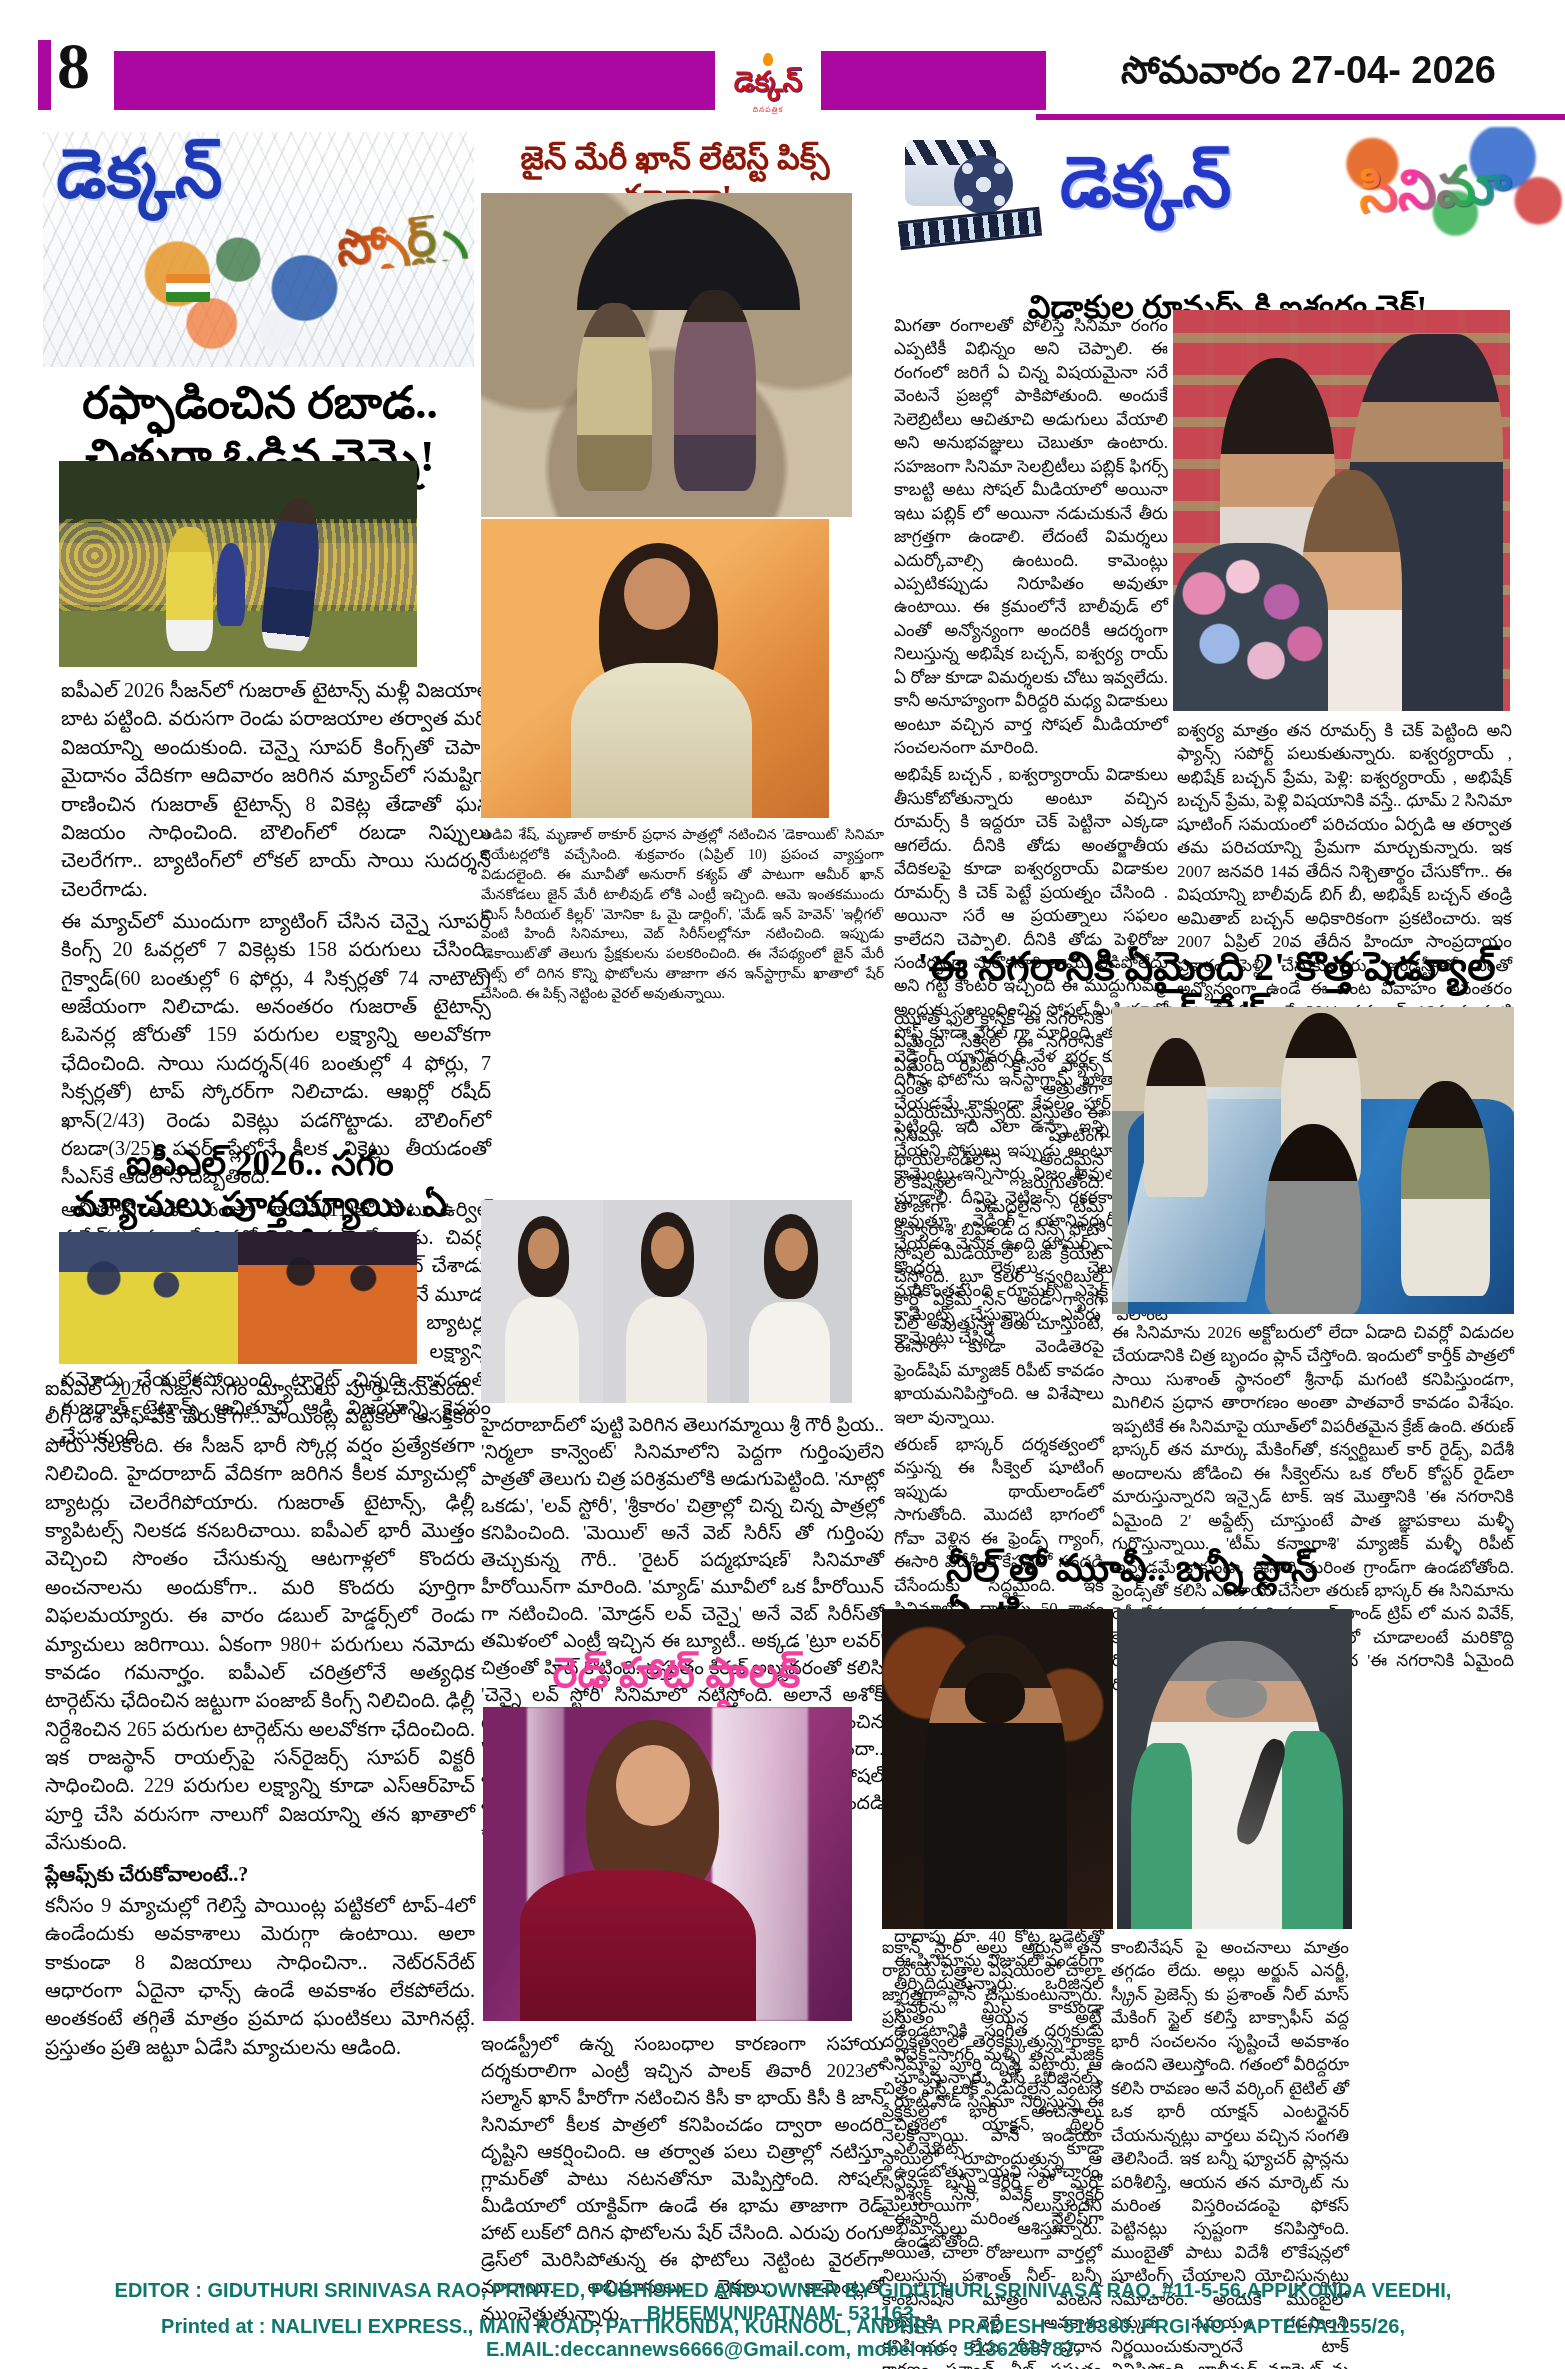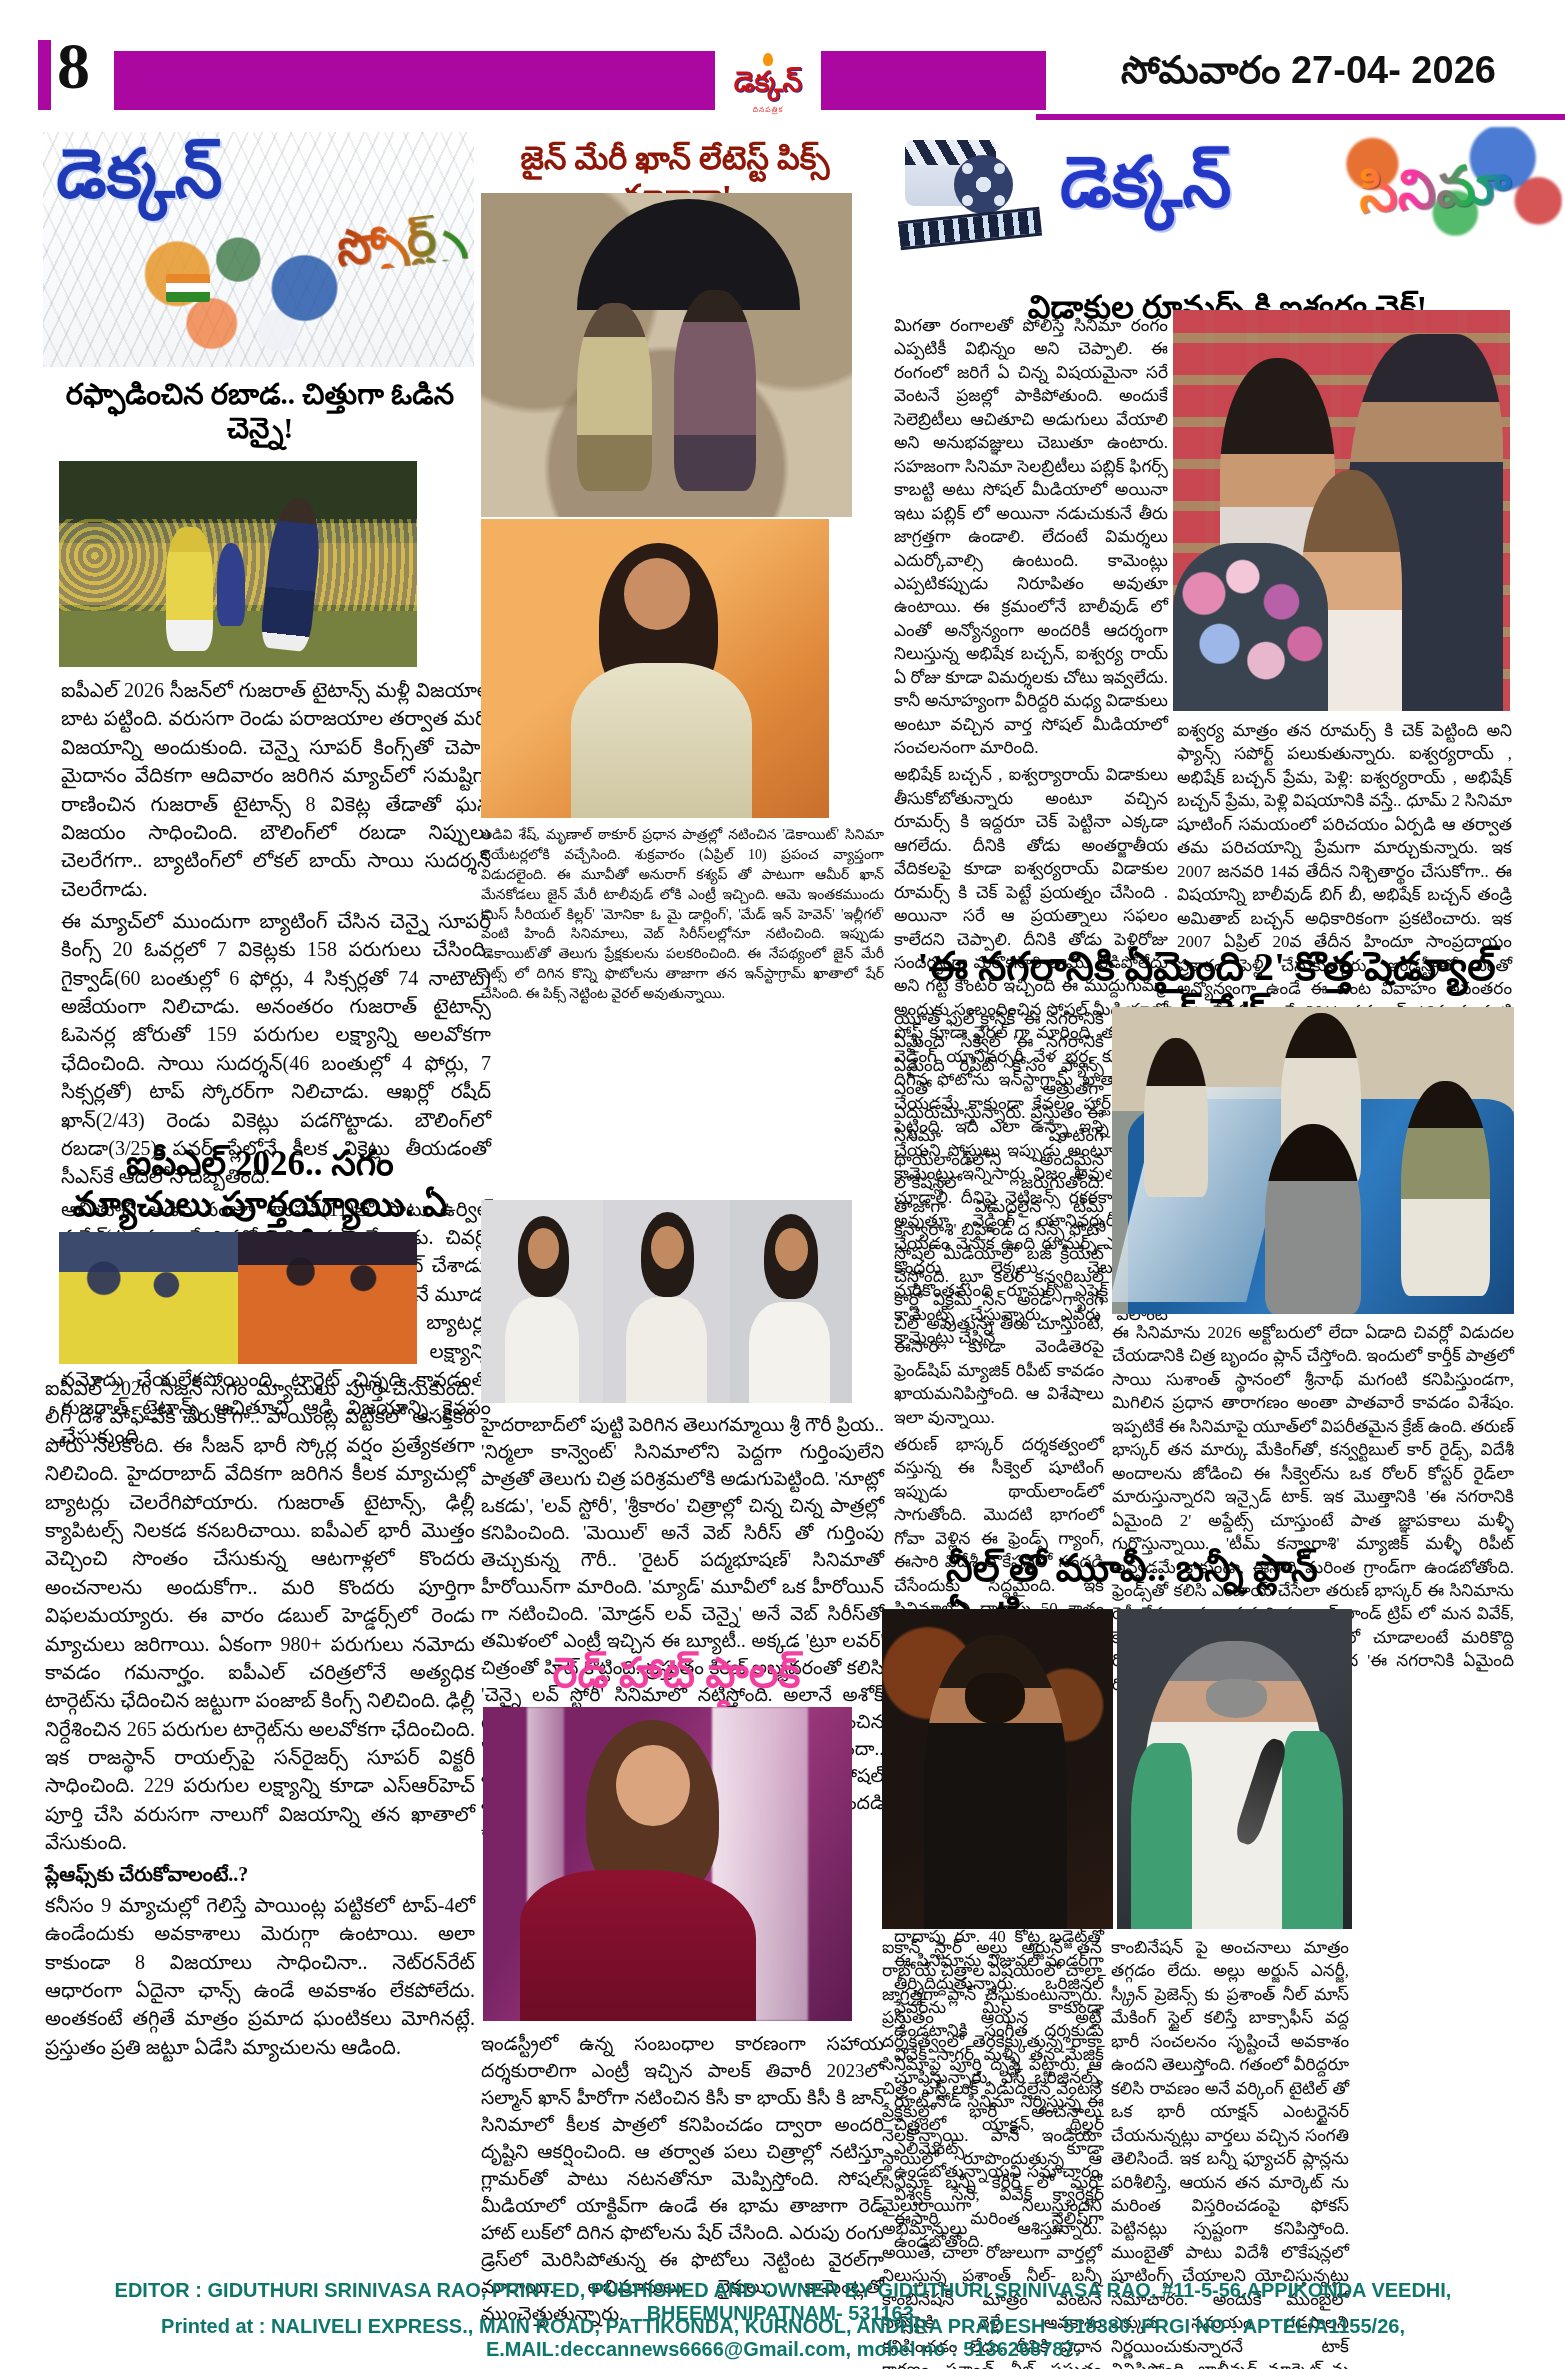--- a/index.html
+++ b/index.html
@@ -76,21 +76,21 @@
     <div class="abs" style="left:76px;top:85px;width:265px;height:142px;background:
       radial-gradient(circle at 22% 40%, rgba(230,150,40,.85) 0 14%, transparent 15%),
       radial-gradient(circle at 45% 30%, rgba(60,120,70,.8) 0 12%, transparent 13%),
       radial-gradient(circle at 70% 50%, rgba(40,90,170,.85) 0 16%, transparent 17%),
       radial-gradient(circle at 35% 75%, rgba(240,110,40,.7) 0 12%, transparent 13%),
       radial-gradient(circle at 60% 80%, rgba(240,240,245,.9) 0 10%, transparent 11%);border-radius:7.6px;"></div>
     <div class="abs" style="left:123px;top:142px;width:44px;height:28px;background:linear-gradient(#e8862a 33%,#fff 33% 66%,#2e8a28 66%);border-radius:2.8px;"></div>
     <div class="abs sports-sub" style="right:9.5px;top:87px;">స్పోర్ట్స్</div>
   </div>
 
-  <div class="abs headline" style="left:52px;top:377px;width:416px;height:85px;font-size:29px;">రఫ్ఫాడించిన రబాడ.. చిత్తుగా ఓడిన చెన్నై!</div>
+  <div class="abs headline" style="left:52px;top:377px;width:416px;height:85px;font-size:45px;">రఫ్ఫాడించిన రబాడ.. చిత్తుగా ఓడిన చెన్నై!</div>
 
   <div class="photo" style="left:59px;top:461px;width:358px;height:206px;background:
       linear-gradient(180deg,#2c3a22 0 30%,#8a8a55 30% 40%,#b9a65d 40% 70%,#77813f 70% 100%);">
     <div class="fig" style="left:0;top:28%;width:100%;height:45%;background:
       repeating-radial-gradient(circle at 10% 40%, rgba(240,210,60,.55) 0 3.8px, rgba(60,60,80,.35) 3.8px 8.5px);opacity:.8;"></div>
     <div class="fig" style="left:30%;top:32%;width:13%;height:60%;background:linear-gradient(#d8c03a 0 20%, #e7d44a 20% 75%, #f2f2f2 75%);border-radius:40% 40% 20% 20%;"></div>
     <div class="fig" style="left:58%;top:18%;width:14%;height:74%;background:linear-gradient(#3a2d26 0 16%, #26346a 16% 60%, #1d2a55 60% 90%, #eee 90%);border-radius:45% 45% 20% 20%;transform:rotate(6deg);"></div>
     <div class="fig" style="left:44%;top:40%;width:8%;height:40%;background:#31408a;border-radius:45% 45% 20% 20%;"></div>
   </div>
 

